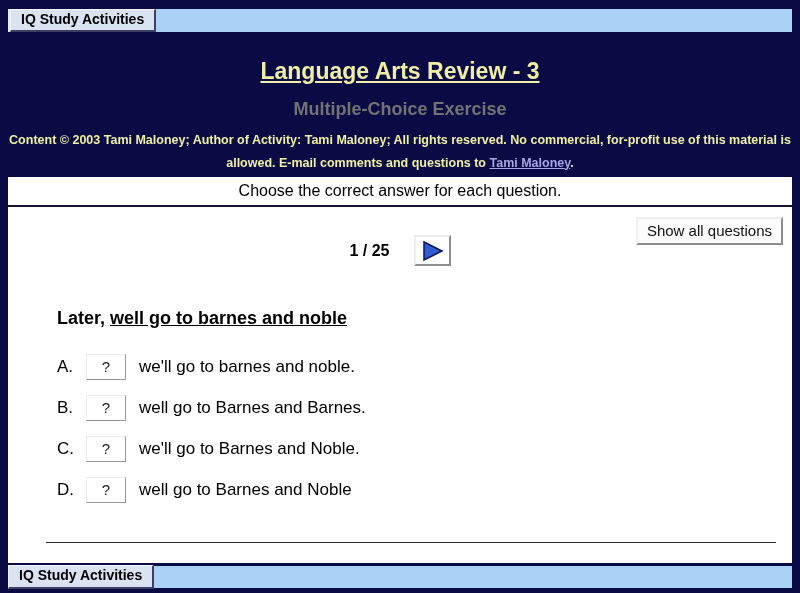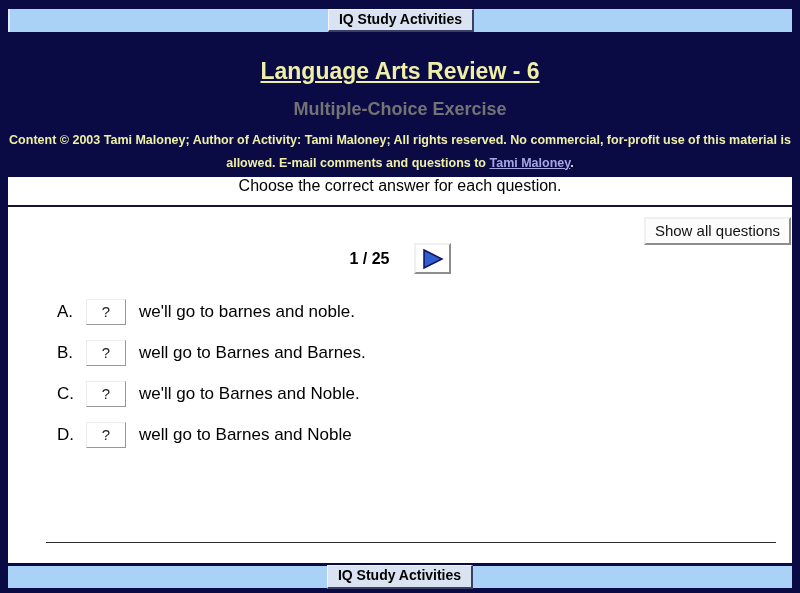--- a/index.html
+++ b/index.html
@@ -10,21 +10,21 @@
     overflow: hidden;
   }
   #page { width: 800px; height: 593px; background: #0a0a45; }
 
   .strip-top { height: 9px; }
   .strip-mid { height: 3px; }
   .strip-bottom { height: 5px; }
 
   .tabbar {
     height: 23px; margin: 0 8px; background: #a9d2f6;
-    display: flex; align-items: center; justify-content: center;
+    display: flex; align-items: center; 
     border-left: 2px solid #dfeafb;
   }
   .tabbar.bottom { height: 22px; border-left: none; }
   .tab-btn {
     background: #d9e3f1; color: #000;
     font-family: "Liberation Sans", sans-serif;
     font-weight: bold; font-size: 14px;
     padding: 2px 10px 3px;
     border-top: 1px solid #f2f6fc; border-left: 1px solid #f2f6fc;
     border-right: 2px solid #3c3f63; border-bottom: 2px solid #3c3f63;
@@ -42,38 +42,38 @@
   }
   .copyright {
     margin: 9px 0 0; padding: 0 8px;
     font-size: 12.5px; font-weight: bold; color: #efefa6;
     line-height: 1.8;
   }
   .copyright a { color: #a6a6e6; text-decoration: underline; cursor: pointer; }
 
   .instruction {
     height: 28px; margin: 0 8px; background: #ffffff;
-    display: flex; align-items: flex-start; justify-content: center;
+    display: flex; align-items: center; justify-content: center;
     font-size: 16px; color: #000;
   }
   .divider { height: 2px; margin: 0 8px; background: #15152f; }
 
   .main { height: 356px; margin: 0 8px; background: #ffffff; position: relative; }
 
-  .show-all-wrap { position: absolute; top: 10px; right: 1px; }
+  .show-all-wrap { position: absolute; top: 10px; right: 9px; }
   .show-all-btn {
     background: #fcfcfc; color: #111;
     font-family: "Liberation Sans", sans-serif; font-size: 15px;
     padding: 3px 9px 4px;
     border: 2px solid; border-color: #f0f0f0 #8d8d8d #8d8d8d #f0f0f0;
     cursor: pointer;
   }
 
   .pager {
-    padding-top: 36px;
+    padding-top: 28px;
     display: flex; align-items: center; justify-content: center; gap: 24px;
   }
   .progress { font-size: 16px; font-weight: bold; color: #000; }
   .next-btn {
     width: 37px; height: 31px; background: #ffffff;
     border: 2px solid; border-color: #efefef #8d8d8d #8d8d8d #efefef;
     display: flex; align-items: center; justify-content: center;
     cursor: pointer; padding: 0;
   }
 
@@ -105,21 +105,21 @@
 
 <div id="page">
 
   <div class="strip-top"></div>
 
   <div class="tabbar">
     <button class="tab-btn">IQ Study Activities</button>
   </div>
 
   <div class="header">
-    <h1 class="title">Language Arts Review - 6</h1>
+    <h1 class="title">Language Arts Review - 3</h1>
     <h2 class="subtitle">Multiple-Choice Exercise</h2>
     <p class="copyright"><span>Content © 2003 Tami Maloney; Author of Activity: Tami Maloney; All rights reserved. No commercial, for-profit use of this material is allowed. E-mail comments and questions to </span><a>Tami Maloney</a><span>.</span></p>
   </div>
 
   <div class="instruction">
     <span>Choose the correct answer for each question.</span>
   </div>
 
   <div class="divider"></div>
 
@@ -131,20 +131,21 @@
 
     <div class="pager">
       <span class="progress">1 / 25</span>
       <button class="next-btn">
         <svg width="28" height="24" viewBox="0 0 28 24">
           <polygon points="6,3 24,12 6,21" fill="#2f5ed0" stroke="#12125e" stroke-width="1.5"></polygon>
         </svg>
       </button>
     </div>
 
+    <div class="question"><span>Later, </span><span class="underlined">well go to barnes and noble</span></div>
 
     <div class="options">
 
       <div class="option-row">
         <span class="opt-letter">A.</span>
         <button class="q-btn">?</button>
         <span class="opt-text">we'll go to barnes and noble.</span>
       </div>
 
       <div class="option-row">

